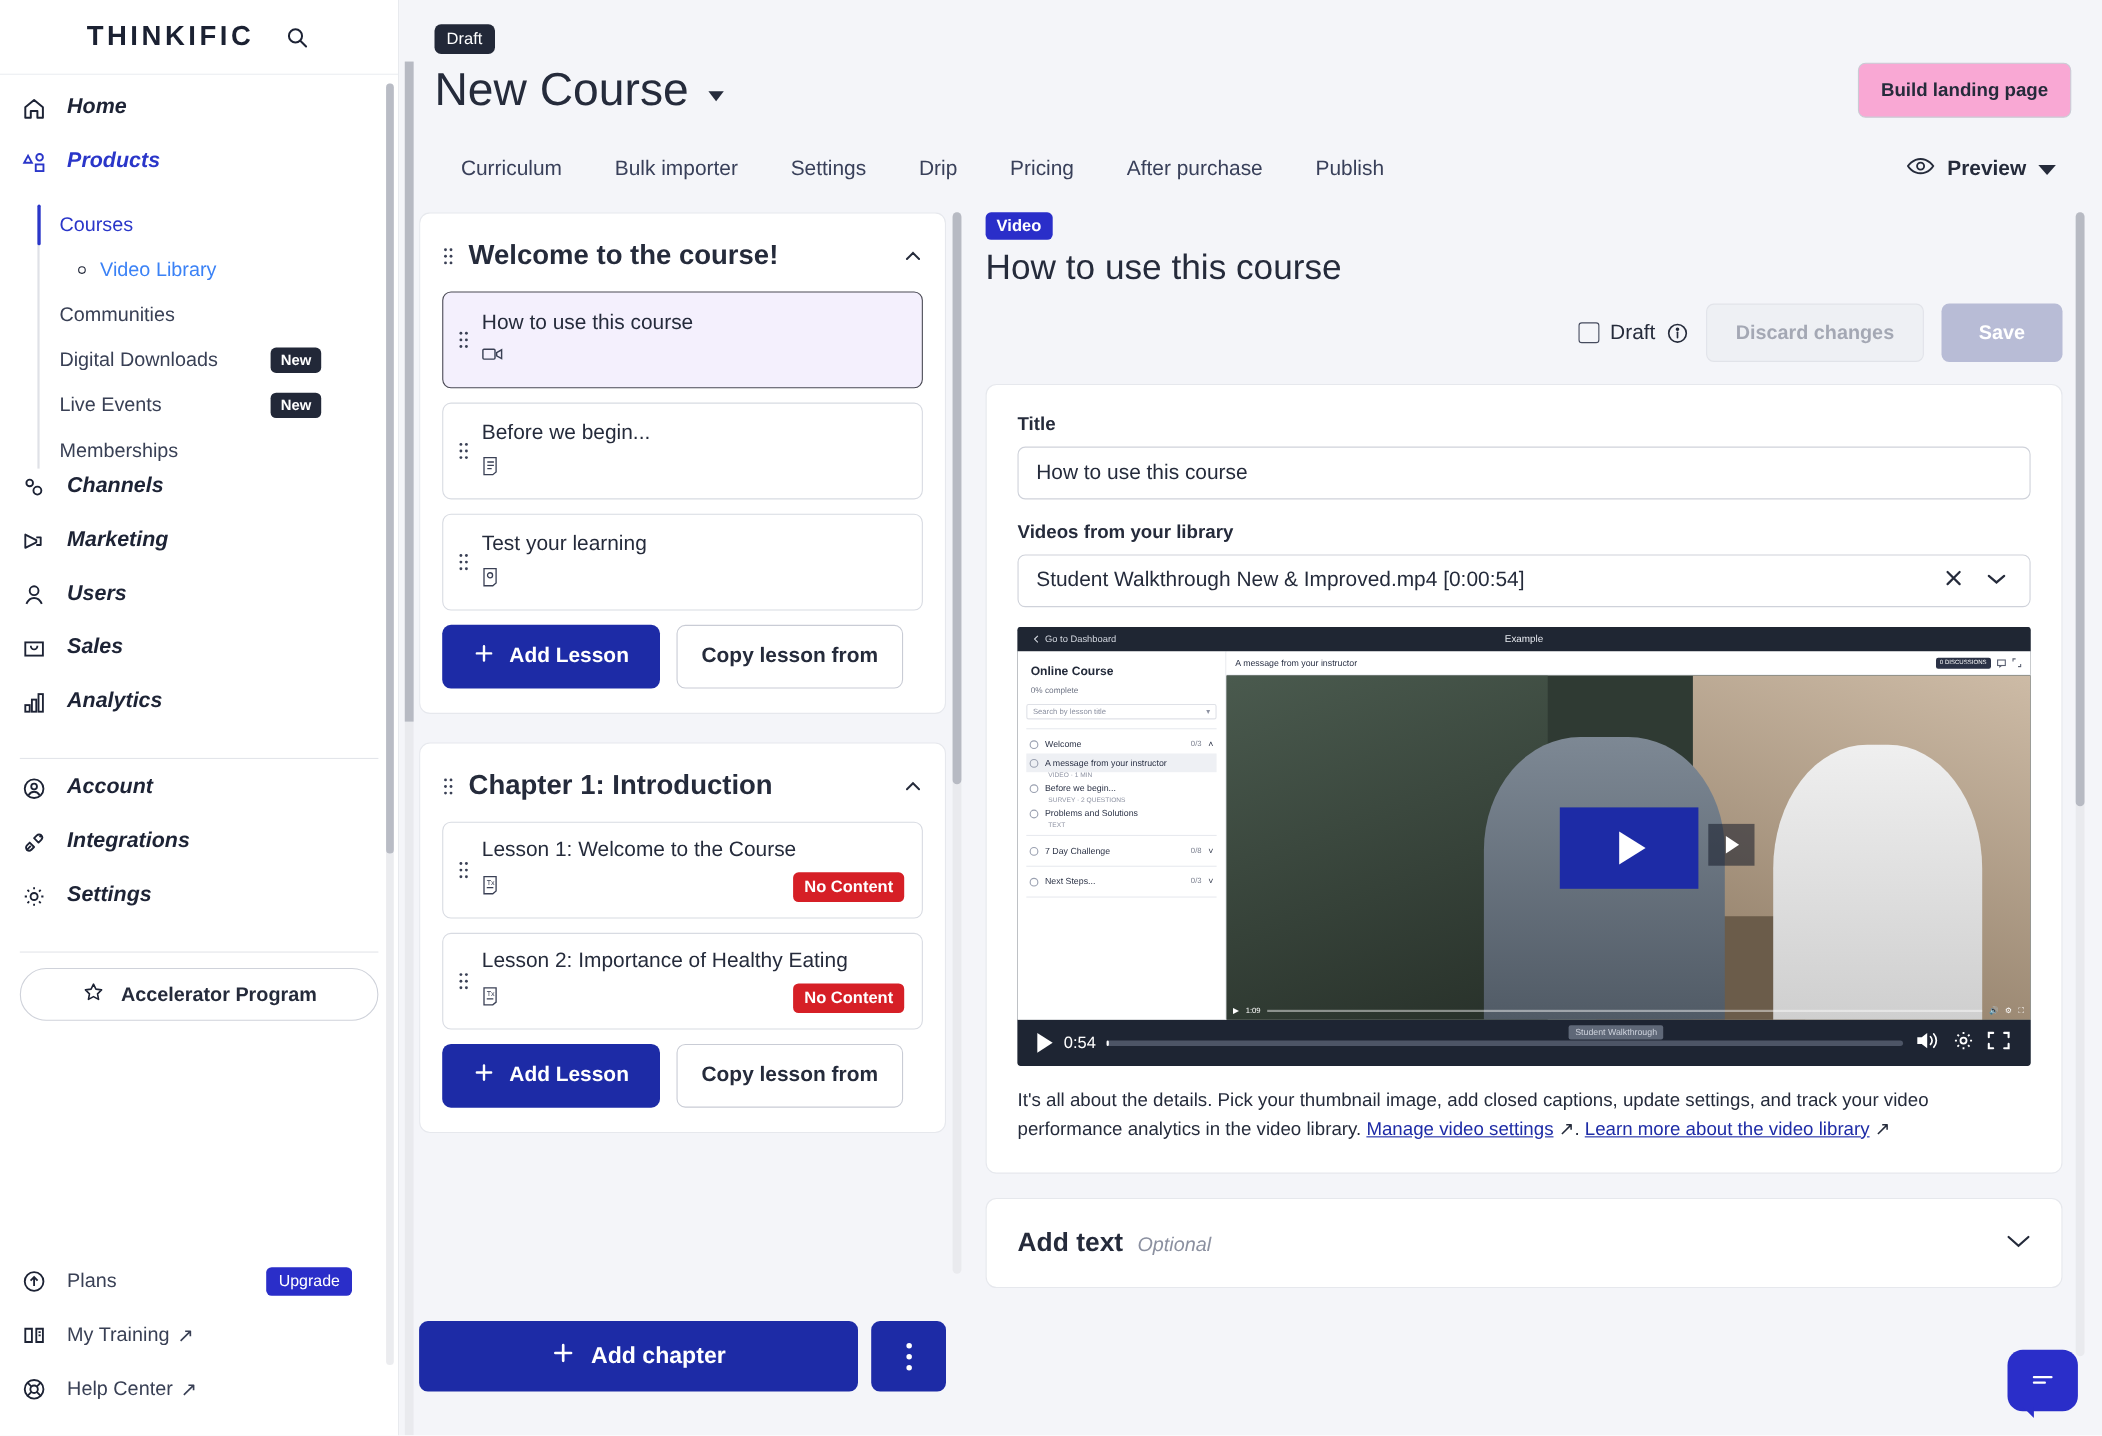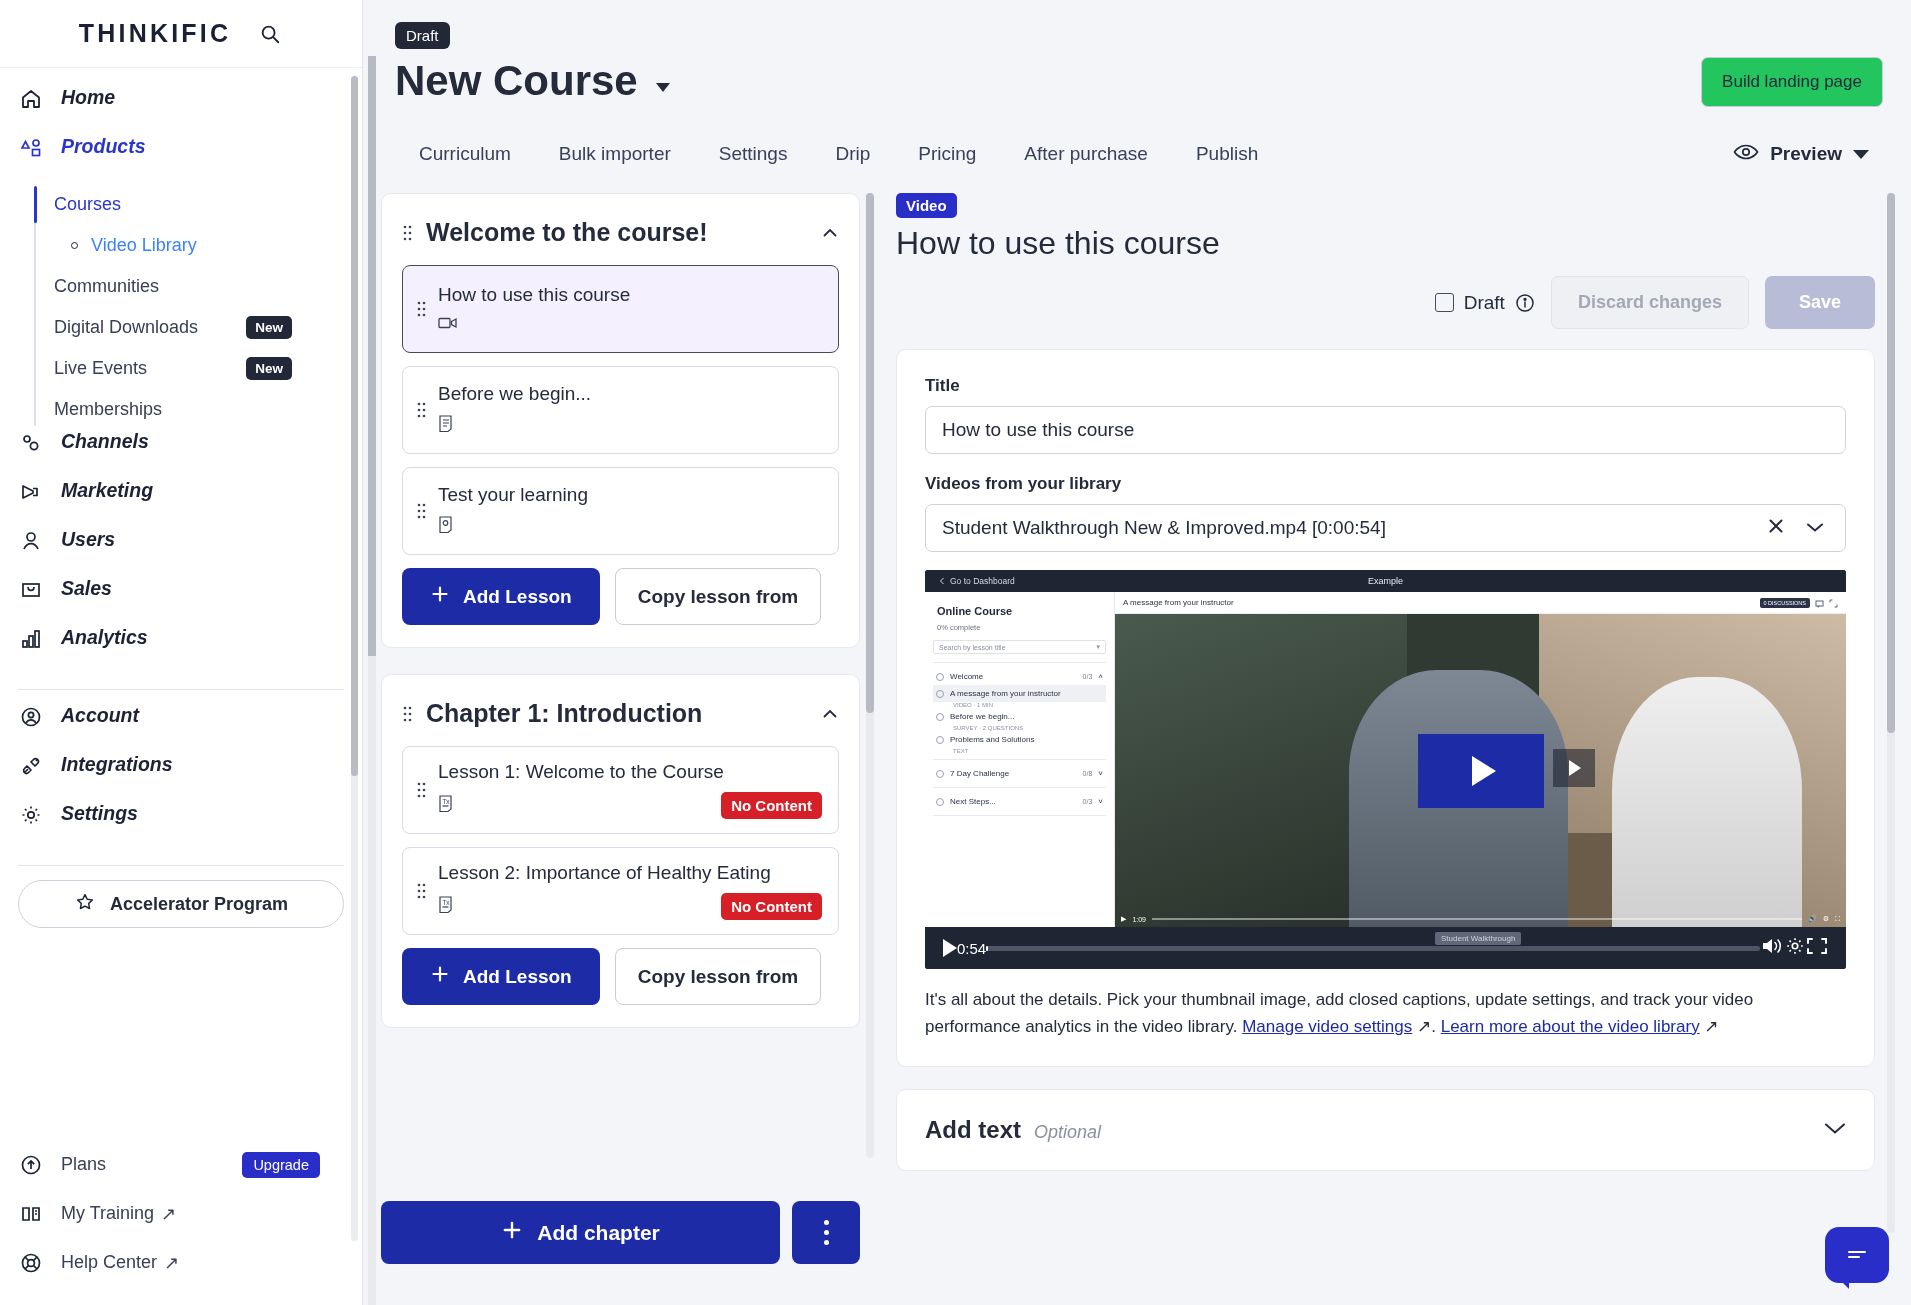--- a/index.html
+++ b/index.html
@@ -90,27 +90,27 @@
   }
   .main-scrollbar i { display: block; width: 8px; height: 600px; background: #b7bac3; }
 
   .page-head { padding: 22px 28px 0 32px; }
   .draft-tag {
     display: inline-block; background: #222838; color: #fff;
     font-size: 15px; border-radius: 6px; padding: 5px 11px; margin-bottom: 8px;
   }
   .title-row { display: flex; align-items: flex-start; justify-content: space-between; }
   .course-title {
-    font-size: 42px; font-weight: 700; color: #252b3b; display: flex; align-items: center; gap: 18px;
+    font-size: 42px; font-weight: 400; color: #252b3b; display: flex; align-items: center; gap: 18px;
     cursor: pointer;
   }
   .caret-sm { width: 0; height: 0; border-left: 7px solid transparent; border-right: 7px solid transparent; border-top: 9px solid #252b3b; margin-top: 12px; }
   .btn-outline {
-    border: 1px solid #c9ccd5; background: #22c55e; border-radius: 7px;
-    font-size: 17px; font-weight: 400; color: #252b3b; padding: 14px 20px; cursor: pointer;
+    border: 1px solid #c9ccd5; background: #f9a8d4; border-radius: 7px;
+    font-size: 17px; font-weight: 700; color: #252b3b; padding: 14px 20px; cursor: pointer;
   }
   .tabs-row {
     display: flex; align-items: center; justify-content: space-between;
     padding: 26px 28px 0 32px;
   }
   .tabs { display: flex; gap: 0; }
   .tab {
     font-size: 19px; color: #3a4considered; padding: 10px 24px; cursor: pointer;
     color: #39405a;
   }
@@ -244,21 +244,21 @@
   .play-sm {
     position: absolute; left: 50%; top: 50%; transform: translate(72px,-22px);
     width: 42px; height: 38px; background: rgba(20,26,40,.55);
     display: flex; align-items: center; justify-content: center;
   }
   .play-sm i { width: 0; height: 0; border-left: 12px solid #fff; border-top: 8px solid transparent; border-bottom: 8px solid transparent; margin-left: 3px; }
   .mini-ctrl { position: absolute; left: 6px; right: 6px; bottom: 4px; display: flex; align-items: center; gap: 6px; color: #fff; font-size: 7px; }
   .mini-ctrl .bar { flex: 1; height: 2px; background: rgba(255,255,255,.45); }
   .player-bar {
     height: 42px; background: #1e2533; display: flex; align-items: center;
-    gap: 0; padding: 0 18px; color: #fff;
+    gap: 10px; padding: 0 18px; color: #fff;
   }
   .player-bar .time { font-size: 15px; }
   .player-bar .track { flex: 1; height: 5px; background: #4d5566; border-radius: 3px; position: relative; }
   .player-bar .track b { position: absolute; left: 0; top: 0; height: 5px; width: 2px; background: #fff; border-radius: 3px; }
   .player-bar .scrub { position: absolute; left: 58%; top: -14px; background: #5f6878; color: #cdd2dc; font-size: 8px; padding: 2px 6px; border-radius: 2px; }
   .play-tri { width: 0; height: 0; border-left: 14px solid #fff; border-top: 9px solid transparent; border-bottom: 9px solid transparent; cursor: pointer; }
 
   .helper { font-size: 17px; line-height: 1.56; color: #252b3b; margin-top: 18px; }
   .helper a { color: #1d2ba6; text-decoration: underline; }
   .addtext {

